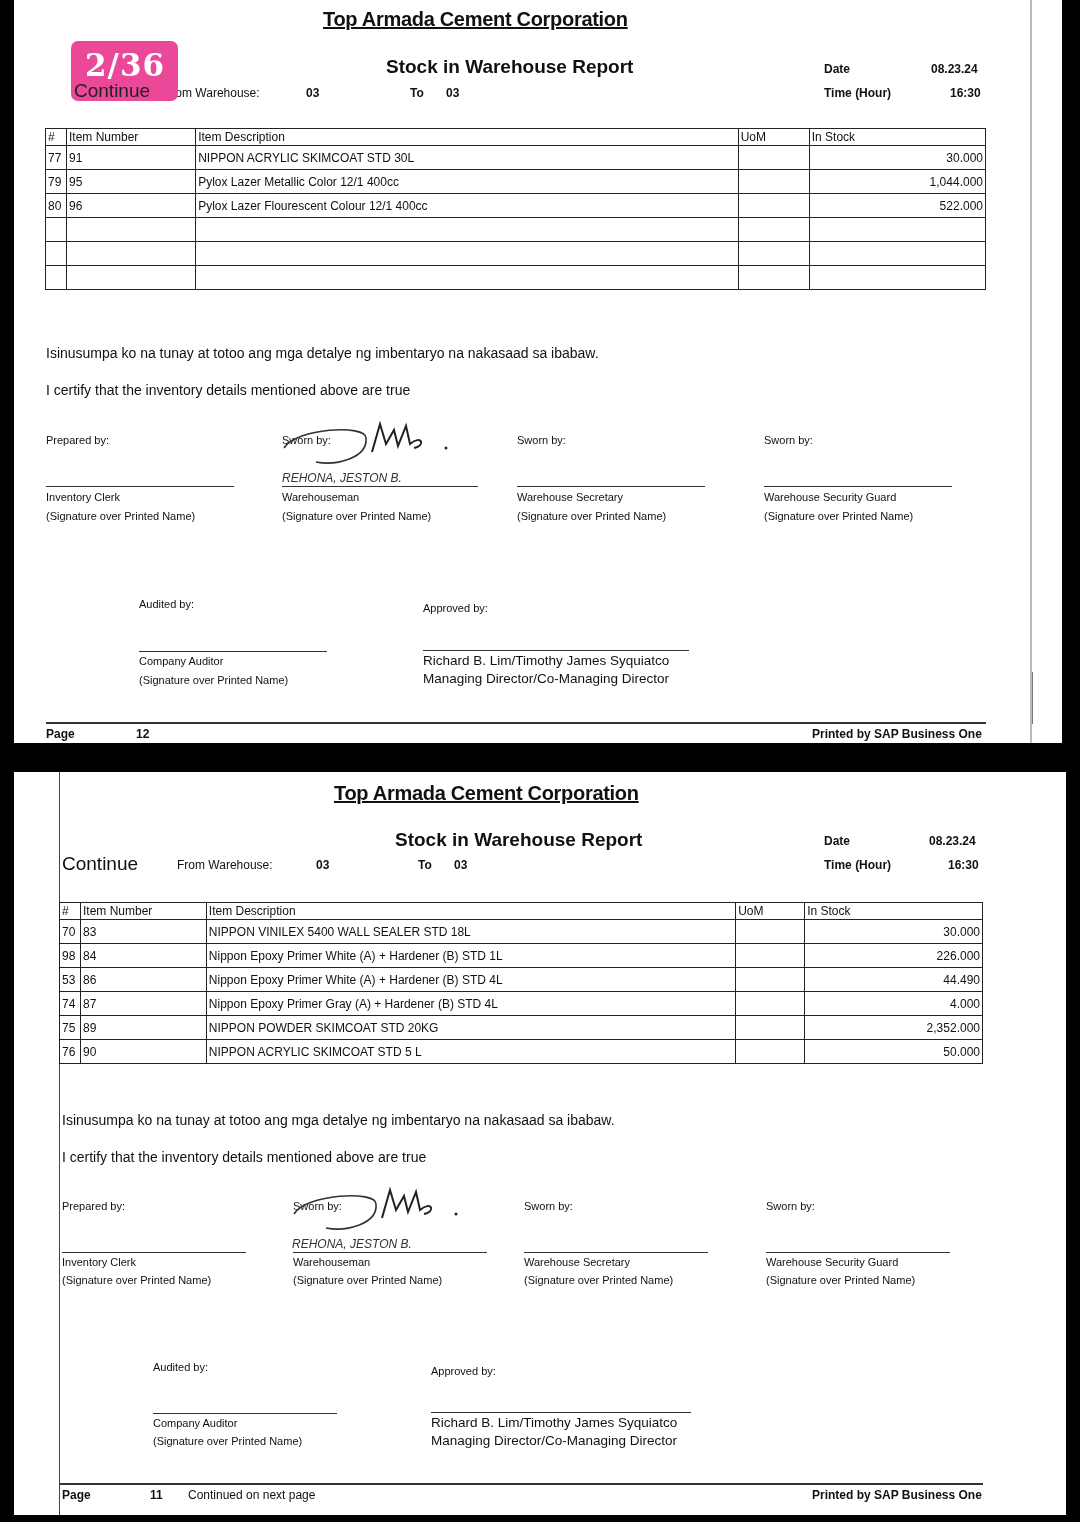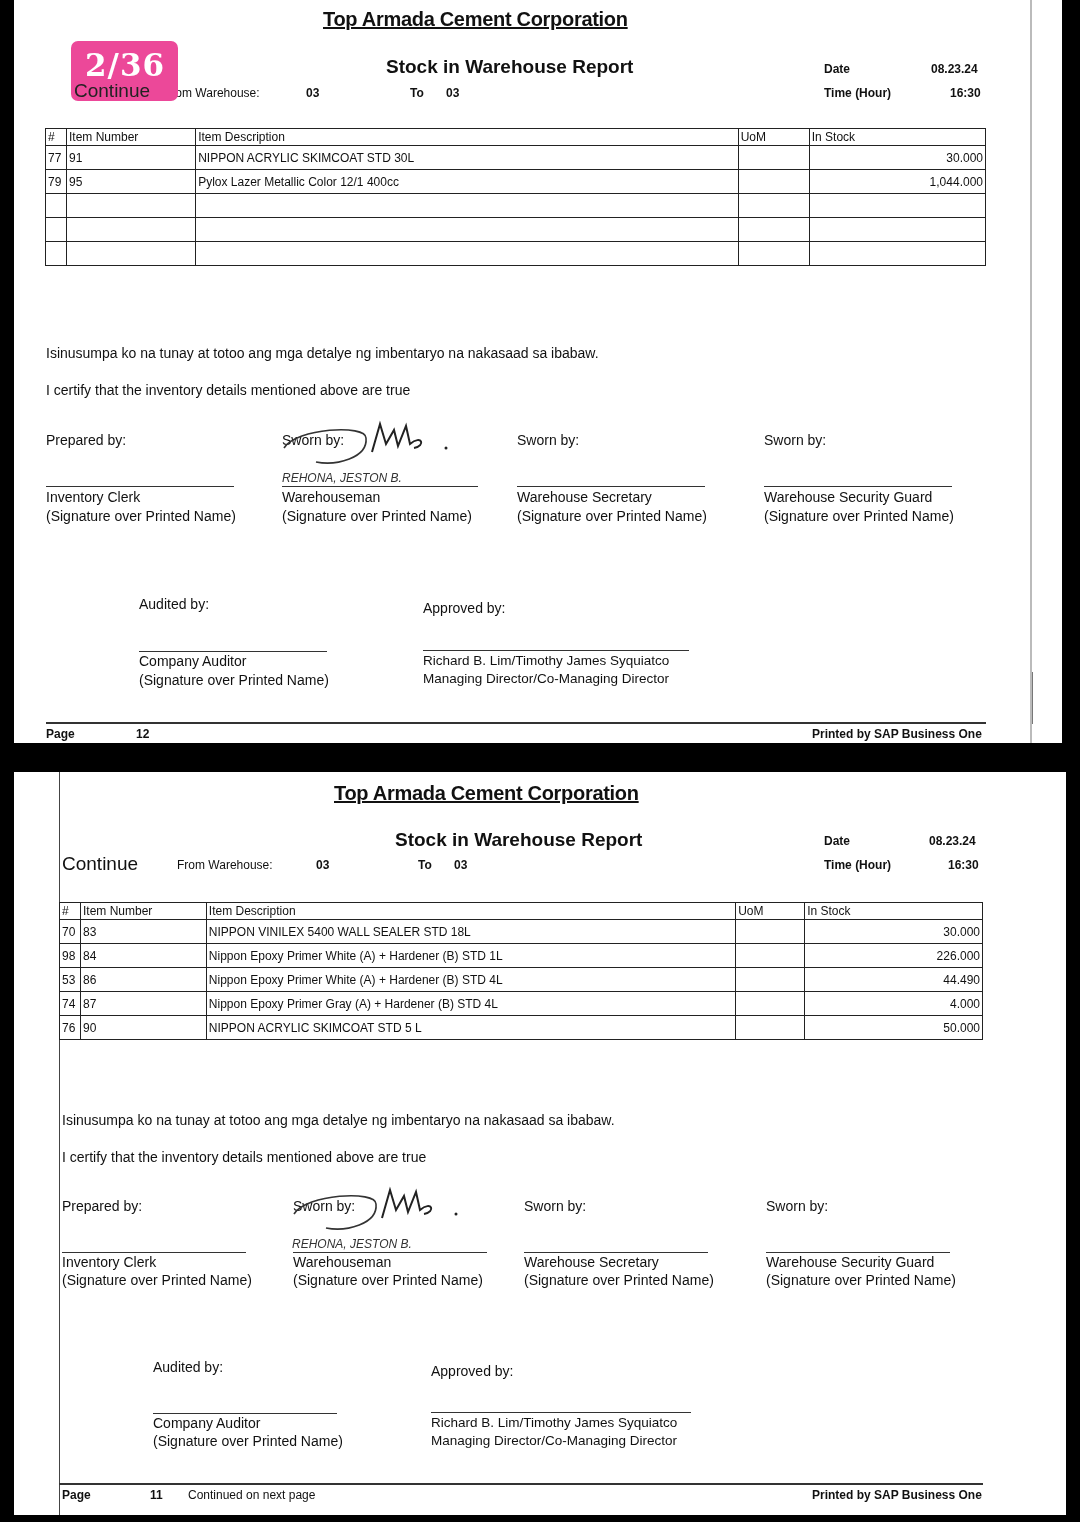--- a/index.html
+++ b/index.html
@@ -8,21 +8,21 @@
     font-family:"Liberation Sans", sans-serif; color:#111;
   }
   .page { position:absolute; background:#fff; overflow:hidden; }
   #page1 { left:14px; top:0; width:1048px; height:743px; }
   #page2 { left:14px; top:772px; width:1052px; height:743px; }
   .abs { position:absolute; white-space:nowrap; }
   .company { font-size:20px; font-weight:bold; text-decoration:underline; letter-spacing:-0.3px; }
   .rtitle { font-size:19px; font-weight:bold; }
   .small { font-size:12px; font-weight:bold; }
   .med { font-size:14px; }
-  .sig { font-size:14px; line-height:19px; }
+  .sig { font-size:11px; line-height:19px; }
   .line { position:absolute; border-top:1.5px solid #333; height:0; }
   .vline { position:absolute; border-left:1.5px solid #333; width:0; }
   table.items { position:absolute; border-collapse:collapse; font-size:12px; }
   table.items td { border:1.5px solid #222; padding:0 2px; height:23px; vertical-align:middle; }
   table.items tr.hdr td { height:16px; }
   table.items td.num { text-align:right; }
   .badge {
     position:absolute; left:27px; top:41px; width:107px; height:60px; background:#ec4899;
     border-radius:7px; color:#fff;margin-left:44px;
   }
@@ -72,20 +72,27 @@
       <td class="num">30.000</td>
     </tr>
     <tr>
       <td>79</td>
       <td>95</td>
       <td>Pylox Lazer Metallic Color 12/1 400cc</td>
       <td></td>
       <td class="num">1,044.000</td>
     </tr>
     <tr>
+      <td>80</td>
+      <td>96</td>
+      <td>Pylox Lazer Flourescent Colour 12/1 400cc</td>
+      <td></td>
+      <td class="num">522.000</td>
+    </tr>
+    <tr>
           <td></td>
           <td></td>
           <td></td>
           <td></td>
           <td></td>
         </tr>
     <tr>
           <td></td>
           <td></td>
           <td></td>
@@ -210,20 +217,27 @@
       <td class="num">44.490</td>
     </tr>
     <tr>
       <td>74</td>
       <td>87</td>
       <td>Nippon Epoxy Primer Gray (A) + Hardener (B) STD 4L</td>
       <td></td>
       <td class="num">4.000</td>
     </tr>
     <tr>
+      <td>75</td>
+      <td>89</td>
+      <td>NIPPON POWDER SKIMCOAT STD 20KG</td>
+      <td></td>
+      <td class="num">2,352.000</td>
+    </tr>
+    <tr>
       <td>76</td>
       <td>90</td>
       <td>NIPPON ACRYLIC SKIMCOAT STD 5 L</td>
       <td></td>
       <td class="num">50.000</td>
     </tr>
   </tbody>
     </table>
 
   <div class="abs med" style="left:48px; top:340px;">Isinusumpa ko na tunay at totoo ang mga detalye ng imbentaryo na nakasaad sa ibabaw.</div>

